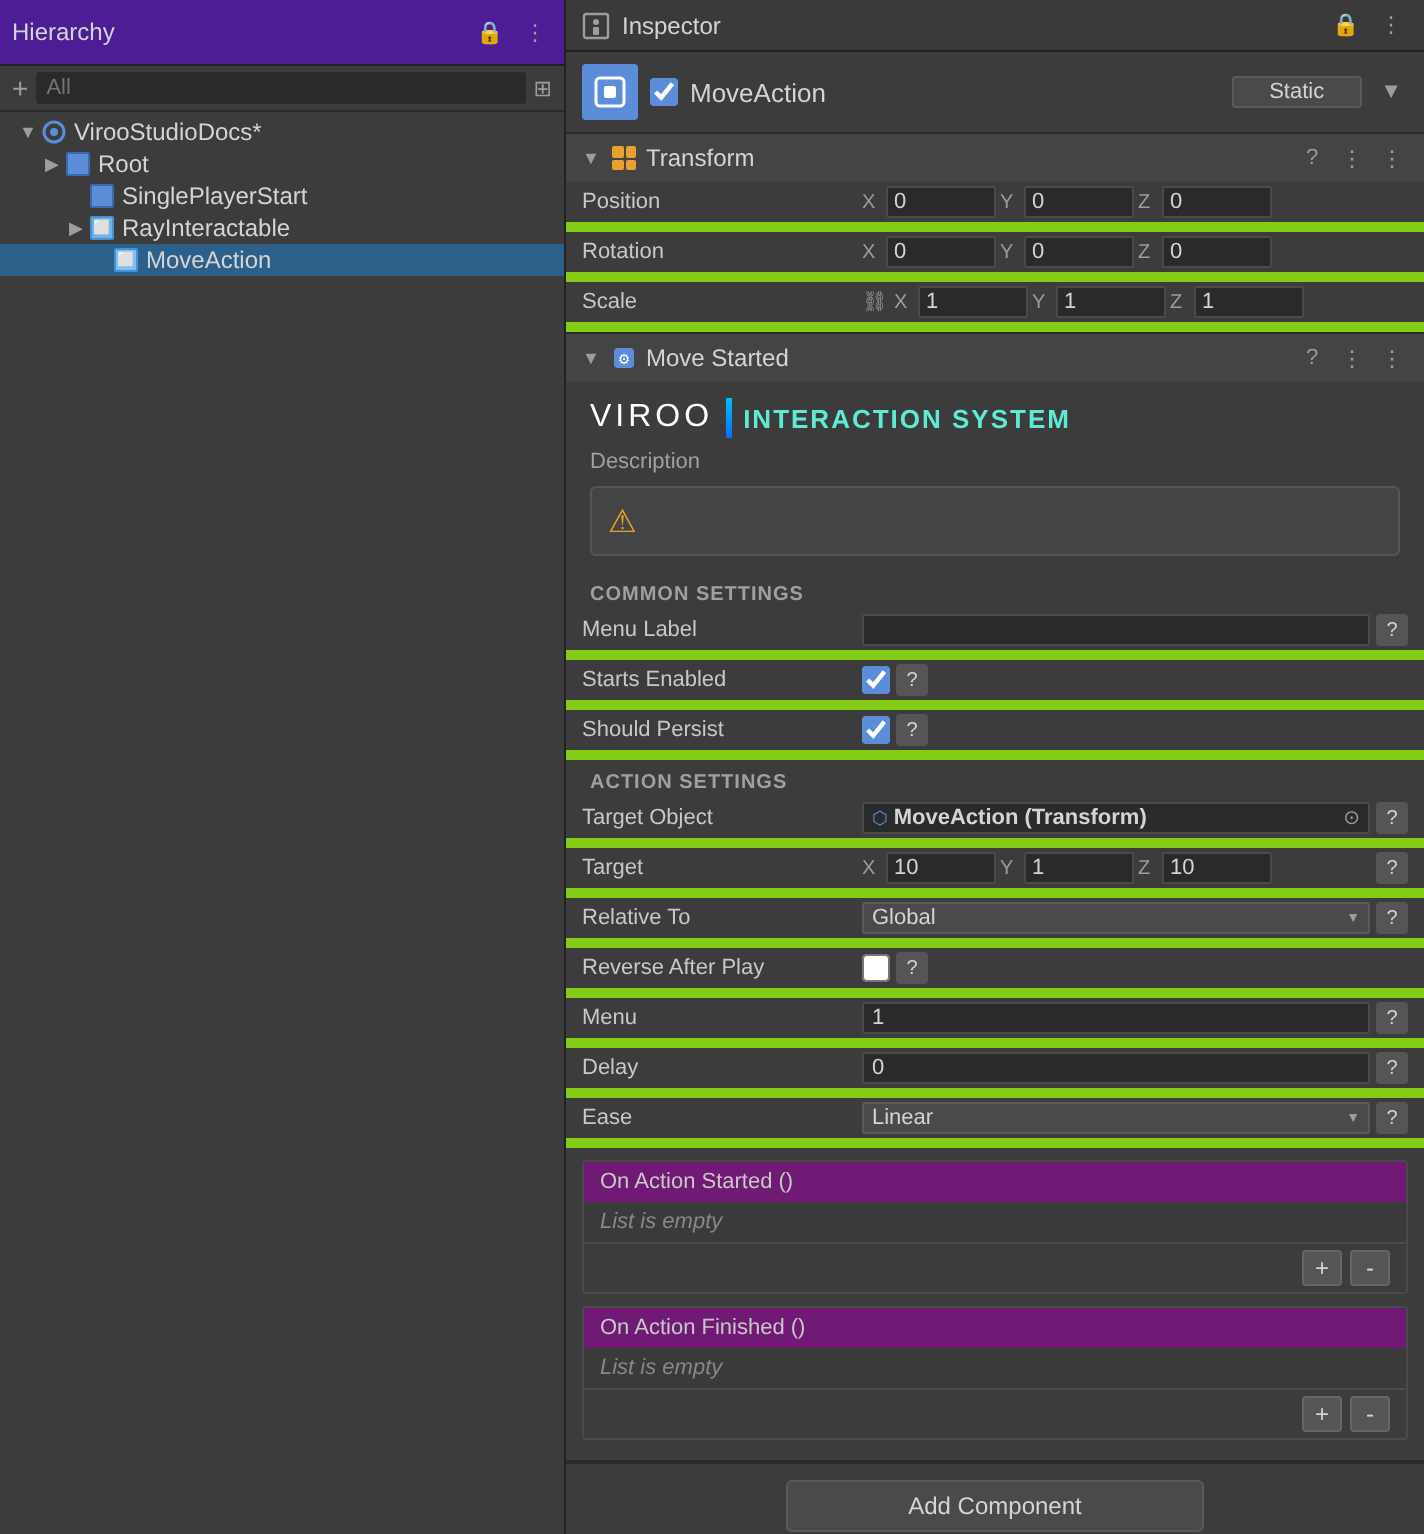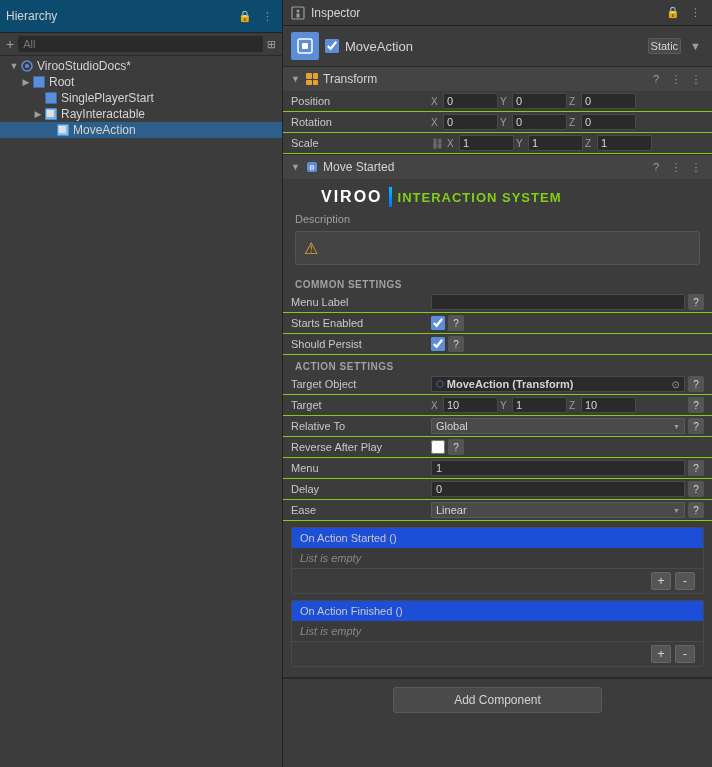--- a/index.html
+++ b/index.html
@@ -17,21 +17,21 @@
     
     .hierarchy-panel {
       width: 283px;
       background: #3c3c3c;
       border-right: 1px solid #222;
       display: flex;
       flex-direction: column;
       flex-shrink: 0;
     }
     .panel-header {
-      background: #0c4a6e;
+      background: #4c1d95;
       border-bottom: 1px solid #222;
       padding: 16px 6px;
       display: flex;
       align-items: center;
       justify-content: space-between;
       height: 26px;
     }
     .panel-header-title {
       font-size: 12px;
       color: #d4d4d4;
@@ -164,21 +164,21 @@
     .gameobject-name {
       flex: 1;
       font-size: 13px;
       font-weight: 500;
       color: #d4d4d4;
     }
     .static-badge {
       background: #4a4a4a;
       border: 1px solid #5a5a5a;
       border-radius: 2px;
-      padding: 1px 2px;
+      padding: 1px 18px;
       font-size: 11px;
       color: #d4d4d4;
     }
 
     
     .tag-layer-row {
       padding: 3px 8px;
       display: flex;
       align-items: center;
       gap: 6px;
@@ -258,21 +258,21 @@
       cursor: pointer;
       border-radius: 2px;
     }
 
     
     .prop-row {
       display: flex;
       align-items: center;
       padding: 2px 8px;
       min-height: 20px;
-      border-bottom: 1px solid #84cc16;
+      border-bottom: 5px solid #84cc16;
     }
     .prop-label {
       width: 140px;
       font-size: 11px;
       color: #c8c8c8;
       flex-shrink: 0;
     }
     .prop-value {
       flex: 1;
       display: flex;
@@ -322,36 +322,35 @@
       background: #3c3c3c;
     }
     .viroo-banner {
       padding: 8px 12px 4px;
       display: flex;
       align-items: center;
       gap: 2px;
     }
     .viroo-text {
       font-size: 16px;
-      font-weight: 700;
+      font-weight: 400;
       letter-spacing: 2px;
       color: #fff;
-      margin-left: 26px;
     }
     .viroo-bar {
       width: 3px;
       height: 20px;
       background: linear-gradient(to bottom, #00bfff, #0070ff);
       margin: 0 4px;
     }
     .viroo-subtitle {
       font-size: 13px;
       font-weight: 600;
       letter-spacing: 1px;
-      color: #84cc16;
+      color: #5eead4;
     }
 
     .description-box {
       margin: 4px 12px 8px;
       background: #444;
       border: 1px solid #555;
       border-radius: 3px;
       padding: 6px 8px;
       display: flex;
       align-items: flex-start;
@@ -450,21 +449,21 @@
     }
 
     
     .event-section {
       margin: 6px 8px 2px;
       border: 1px solid #4a4a4a;
       border-radius: 2px;
       overflow: hidden;
     }
     .event-header {
-      background: #1d4ed8;
+      background: #701a75;
       padding: 4px 8px;
       font-size: 11px;
       color: #c8c8c8;
     }
     .event-body {
       background: #3a3a3a;
       padding: 4px 8px;
       font-size: 11px;
       color: #888;
       font-style: italic;

